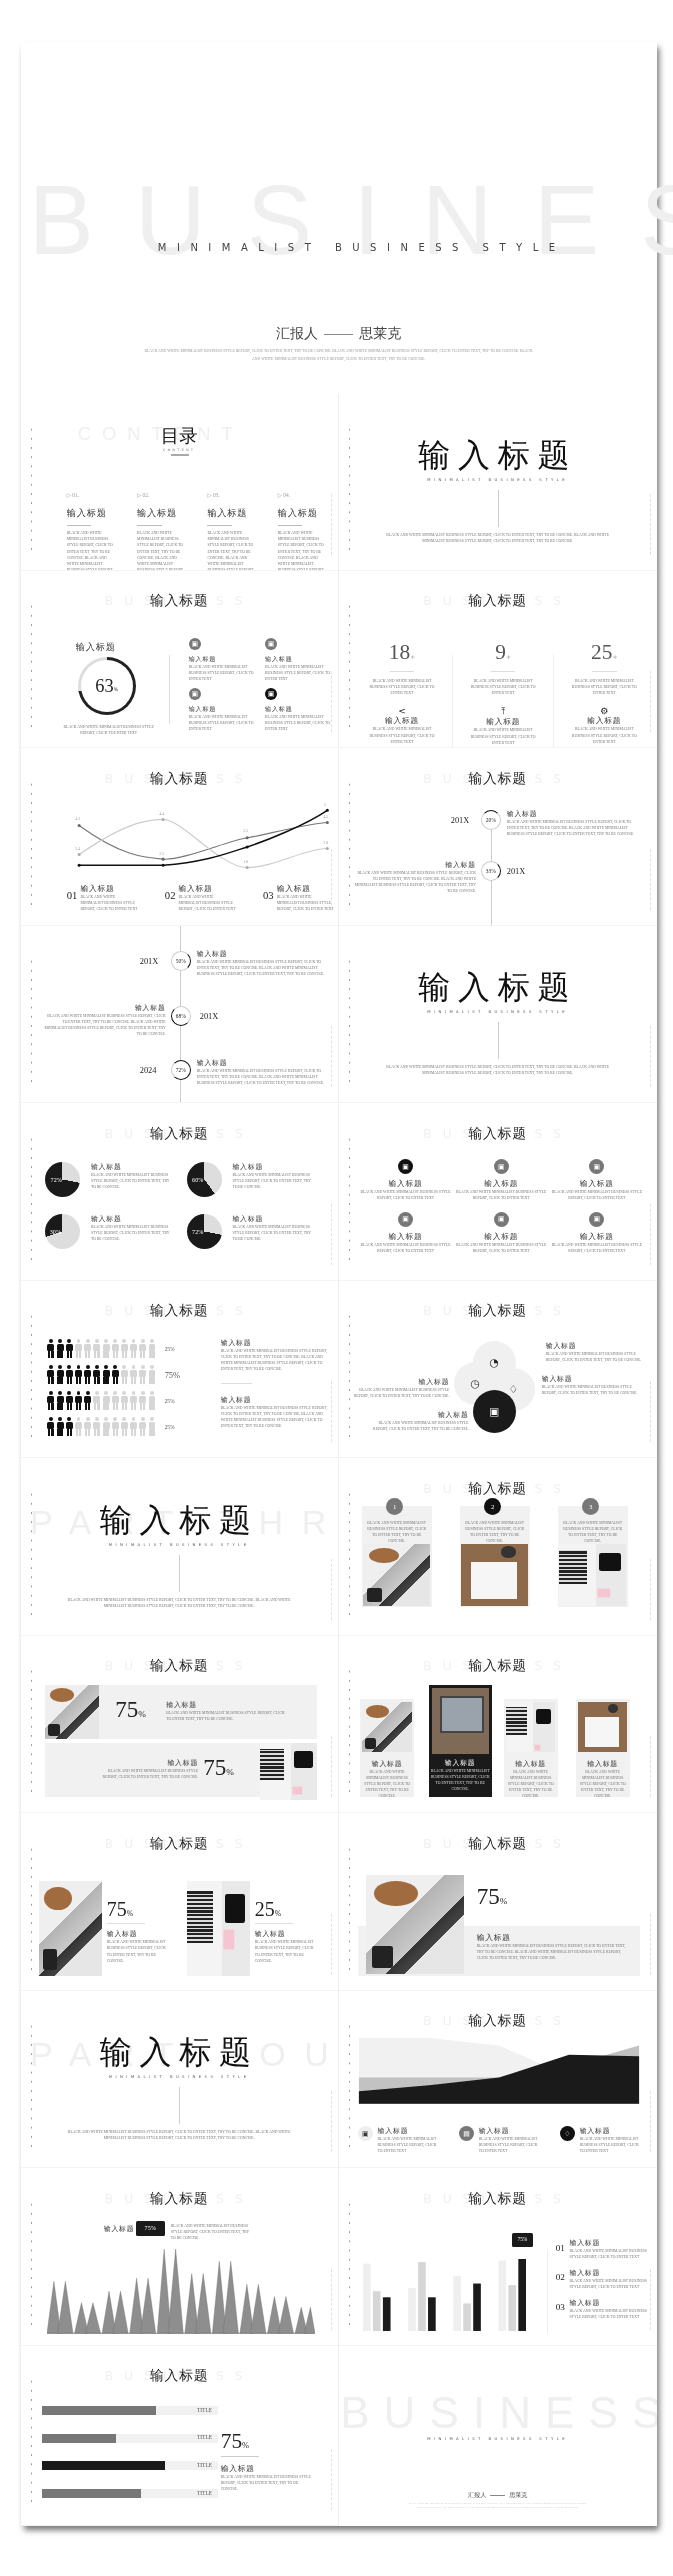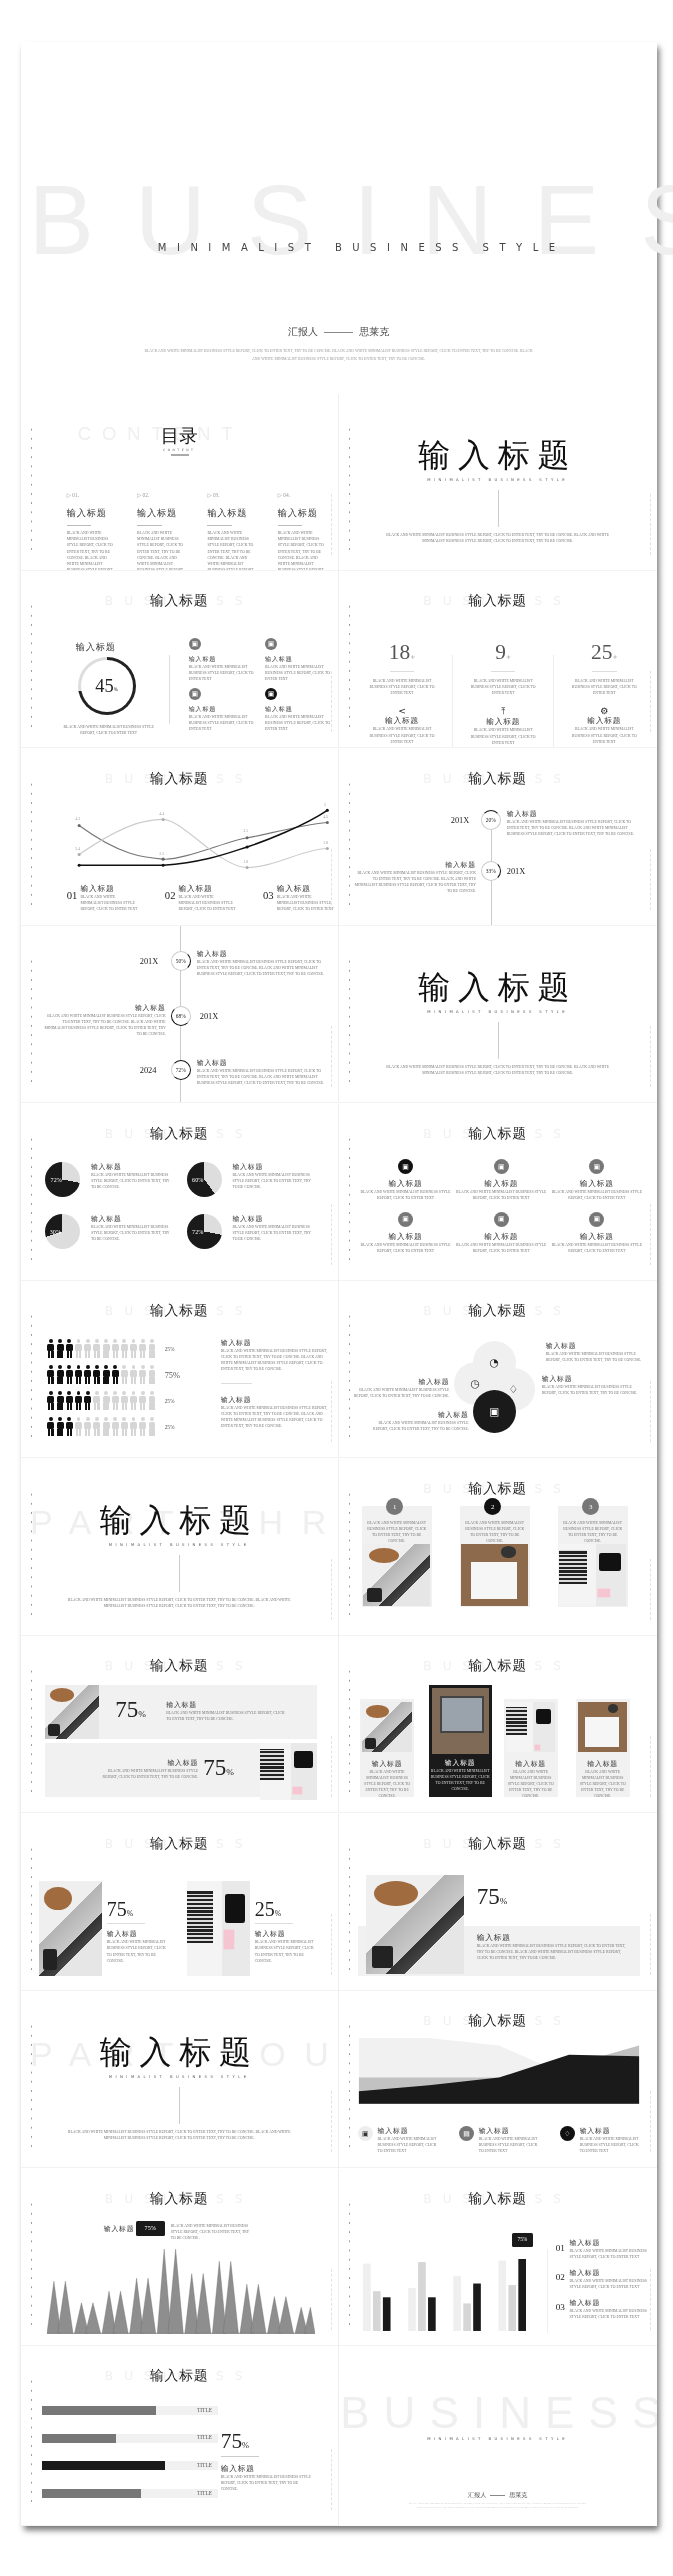--- a/index.html
+++ b/index.html
@@ -3,21 +3,21 @@
 <meta charset="utf-8">
 <style>
 *{box-sizing:border-box;margin:0;padding:0}
 body{width:673px;height:2576px;background:#fff;position:relative;overflow:hidden;font-family:"DejaVu Sans","Liberation Sans",sans-serif;color:#222}
 .card{position:absolute;left:20.7px;top:42px;width:636px;height:2484px;background:#fff;box-shadow:3.1px 4.6px 6.1px rgba(0,0,0,.55);}
 .cover{position:absolute;left:0;top:0;width:636px;height:352px;}
 .ghost{position:absolute;color:#efefef;font-family:"Liberation Sans",sans-serif;letter-spacing:.5em;white-space:nowrap;font-weight:300}
 .cover .ghost{left:7.7px;top:122px;font-size:98px;letter-spacing:.42em}
 .cover .title{position:absolute;left:0;right:0;top:115px;text-align:center;font-size:57px;font-weight:300;letter-spacing:3.1px;color:#111}
 .cover .sub{position:absolute;left:0;right:0;top:200px;text-align:center;font-size:10px;letter-spacing:1.05em;color:#444;padding-left:46px}
-.cover .reporter{position:absolute;left:0;right:0;top:283px;text-align:center;font-size:10px;color:#444}
+.cover .reporter{position:absolute;left:0;right:0;top:283px;text-align:center;font-size:14px;color:#444}
 .cover .reporter .dash{display:inline-block;width:29px;height:0.8px;background:#888;vertical-align:middle;margin:0 6.1px}
 .cover .blurb{position:absolute;left:122px;right:122px;top:306px;text-align:center;font-size:3.8px;color:#999;line-height:7.7px;font-family:"Liberation Serif",serif}
 .grid{position:absolute;left:0;top:352px;width:636px}
 .slide{position:absolute;width:318px;height:177px;background:#fff;border-bottom:1.5px solid #f3f3f3;overflow:hidden}
 .slide.l{left:0;border-right:0.8px solid #eee}
 .slide.r{left:318px}
 .dots{position:absolute;left:10px;top:31px;width:1.5px;height:130px;background:radial-gradient(circle,#999 0.6px,transparent 0.9px) 0 0/1.5px 9.2px repeat-y}
 .vdash{position:absolute;right:6.1px;bottom:15.3px;width:0;height:61px;border-left:0.8px dashed #e2e2e2}
 .sh{position:absolute;left:0;right:0;top:21.4px;text-align:center;font-size:13.8px;color:#222;letter-spacing:0.8px}
 .sh .g{position:absolute;left:0;right:0;top:1.5px;text-align:center;color:#f0f0f0;font-size:12.2px;letter-spacing:.9em;z-index:0}
@@ -103,21 +103,21 @@
       <div class="txt small">BLACK AND WHITE MINIMALIST BUSINESS STYLE REPORT, CLICK TO ENTER TEXT, TRY TO BE CONCISE. BLACK AND WHITE MINIMALIST BUSINESS STYLE REPORT, CLICK TO ENTER TEXT, TRY TO BE CONCISE.</div>
       <div class="vdash"></div>
     </div>
 
     <div class="slide l" style="top:177px">
       <div class="dots"></div>
       <div class="sh"><span class="g">BUSINESS</span><span class="t">输入标题</span></div>
       <div class="hd" style="position:absolute;left:55px;top:70px;font-size:9.2px">输入标题</div>
       <div style="position:absolute;left:57px;top:86px;width:58px;height:58px;border-radius:50%;background:conic-gradient(#222 0 72%,#ddd 72% 100%);">
         <div style="position:absolute;inset:3.1px;background:#fff;border-radius:50%;display:flex;align-items:center;justify-content:center">
-          <span class="num" style="font-size:18.4px">45</span>
+          <span class="num" style="font-size:18.4px">63</span>
             <span style="font-size:4.6px;margin-top:7.7px">%</span>
         </div>
       </div>
       <div class="small" style="position:absolute;left:42px;top:153px;width:92px;text-align:center">BLACK AND WHITE MINIMALIST BUSINESS STYLE REPORT, CLICK TO ENTER TEXT</div>
       <div style="position:absolute;left:148px;top:84px;width:0.8px;height:69px;background:#ddd"></div>
       <div style="position:absolute;left:168px;top:67px;width:145px;display:grid;grid-template-columns:1fr 1fr;row-gap:6.1px;column-gap:7.7px">
         <div>
             <div class="circle-icon" style="width:12.2px;height:12.2px;background:#777">▣</div>
             <div class="hd" style="font-size:6.1px;margin-top:4.6px">输入标题</div>
             <div class="small">BLACK AND WHITE MINIMALIST BUSINESS STYLE REPORT, CLICK TO ENTER TEXT</div>

